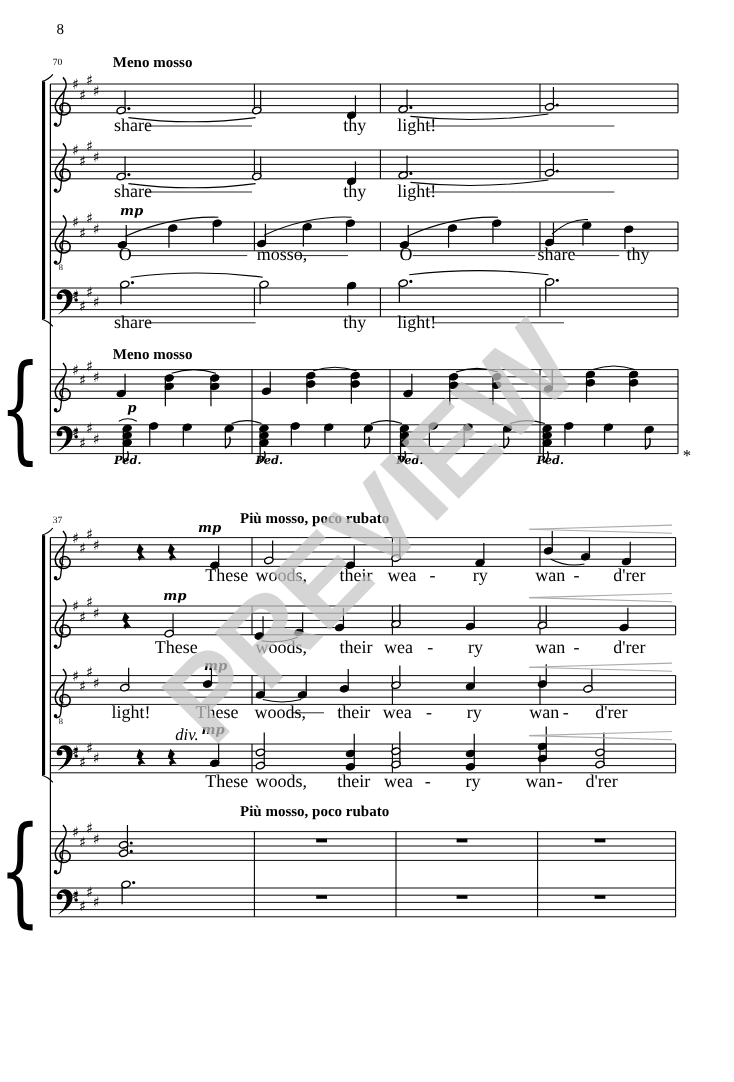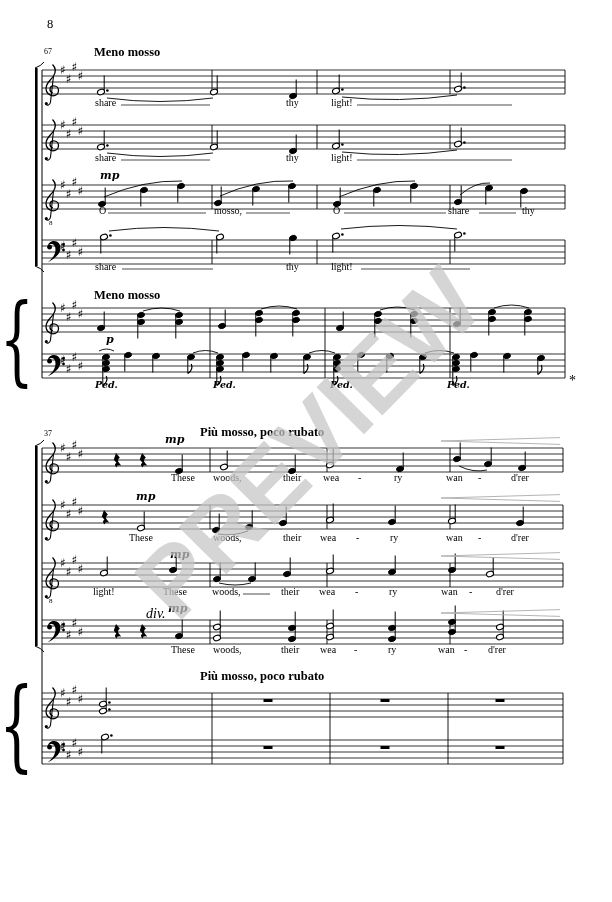--- a/index.html
+++ b/index.html
@@ -4,21 +4,21 @@
 <style>
   html,body{margin:0;padding:0;background:#888;}
   .page{position:relative;width:612px;height:902px;background:#ffffff;overflow:hidden;
         font-family:"Liberation Serif",serif;color:#000;}
   #score-svg{position:absolute;left:0;top:0;}
   #text-layer{position:absolute;left:0;top:0;width:100%;height:100%;}
   .txt{position:absolute;white-space:nowrap;line-height:1;}
   .page-number{font-size:12.5px;}
   .measure-number{font-size:8px;}
   .tempo{font-size:12.5px;font-weight:bold;}
-  .lyric{font-size:10px;text-align:center;}
+  .lyric{font-size:15px;text-align:center;}
   .dyn{font-family:"DejaVu Serif",serif;font-style:italic;font-weight:bold;font-size:11px;}
   .div-label{font-family:"Liberation Serif",serif;font-style:italic;font-weight:normal;font-size:14px;}
   .pedal{font-family:"DejaVu Serif",serif;font-style:italic;font-weight:bold;font-size:9.5px;}
   .pedal-star{font-size:14px;}
   .watermark{position:absolute;left:18px;top:388px;width:580px;text-align:center;
              font-family:"Liberation Sans",sans-serif;font-weight:bold;font-size:97px;
              letter-spacing:-1px;opacity:.72;transform:rotate(-45.5deg);transform-origin:50% 50%;
              pointer-events:none;z-index:5;}
 </style>
 </head>
@@ -526,21 +526,21 @@
         <line x1="101.8" y1="737" x2="101.8" y2="753.5" stroke="#000000" stroke-width="1"></line>
         <ellipse cx="105" cy="737" rx="3.6" ry="2.6" transform="rotate(-18 105 737)" fill="#ffffff" stroke="#000000" stroke-width="1.2"></ellipse>
         <circle cx="111.4" cy="735.5" r="1.3" fill="#000000"></circle>
         <rect x="263.5" y="746" width="9" height="3" fill="#000000"></rect>
         <rect x="380.5" y="746" width="9" height="3" fill="#000000"></rect>
         <rect x="495.5" y="746" width="9" height="3" fill="#000000"></rect>
       </g>
     </svg>
   <div id="text-layer">
     <span class="txt page-number" style="left:47px;top:18px">8</span>
-  <span class="txt measure-number" style="left: 44px; top: 48px;">67</span>
+  <span class="txt measure-number" style="left: 44px; top: 48px;">70</span>
       <span class="txt tempo" style="left: 94px; top: 46px;">Meno mosso</span>
       <span class="txt lyric" style="left: 95px; top: 98px;">share</span>
       <span class="txt lyric" style="left: 286px; top: 98px;">thy</span>
       <span class="txt lyric" style="left: 331px; top: 98px;">light!</span>
       <span class="txt lyric" style="left: 95px; top: 153px;">share</span>
       <span class="txt lyric" style="left: 286px; top: 153px;">thy</span>
       <span class="txt lyric" style="left: 331px; top: 153px;">light!</span>
       <span class="txt dyn" style="left: 100px; top: 170px;">mp</span>
       <span class="txt lyric" style="left: 99px; top: 206px;">O</span>
       <span class="txt lyric" style="left: 214px; top: 206px;">mosso,</span>

